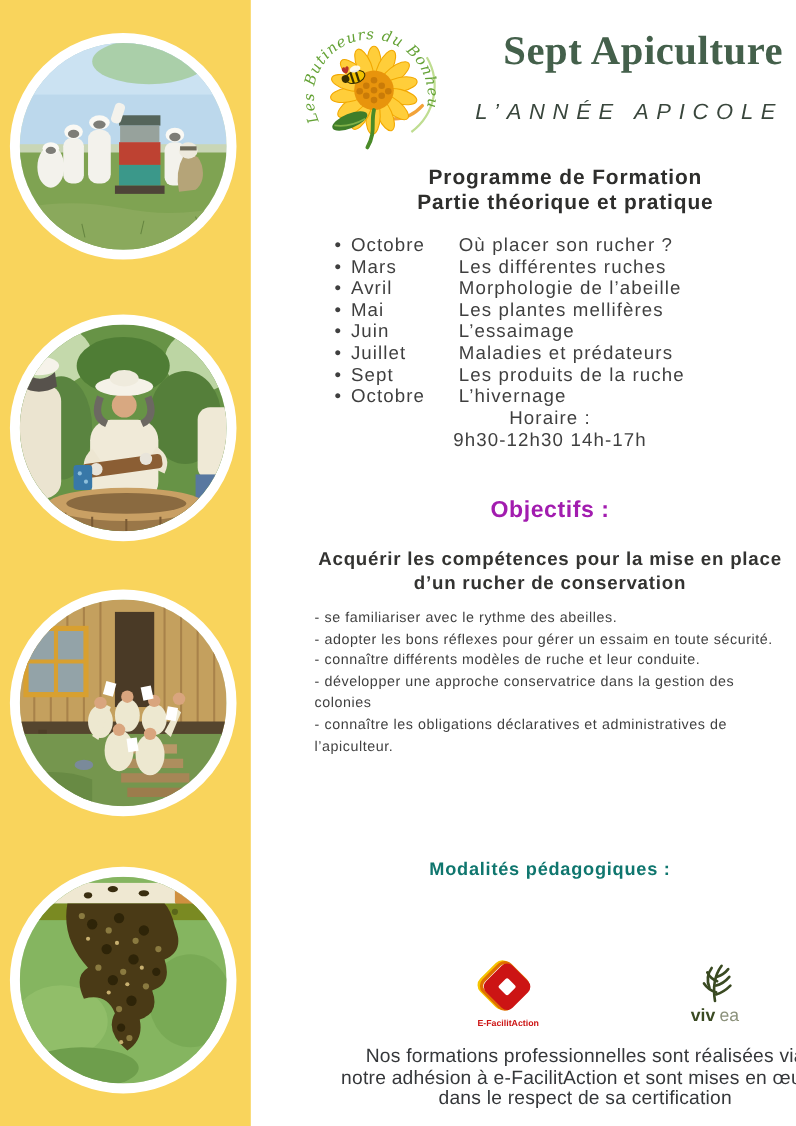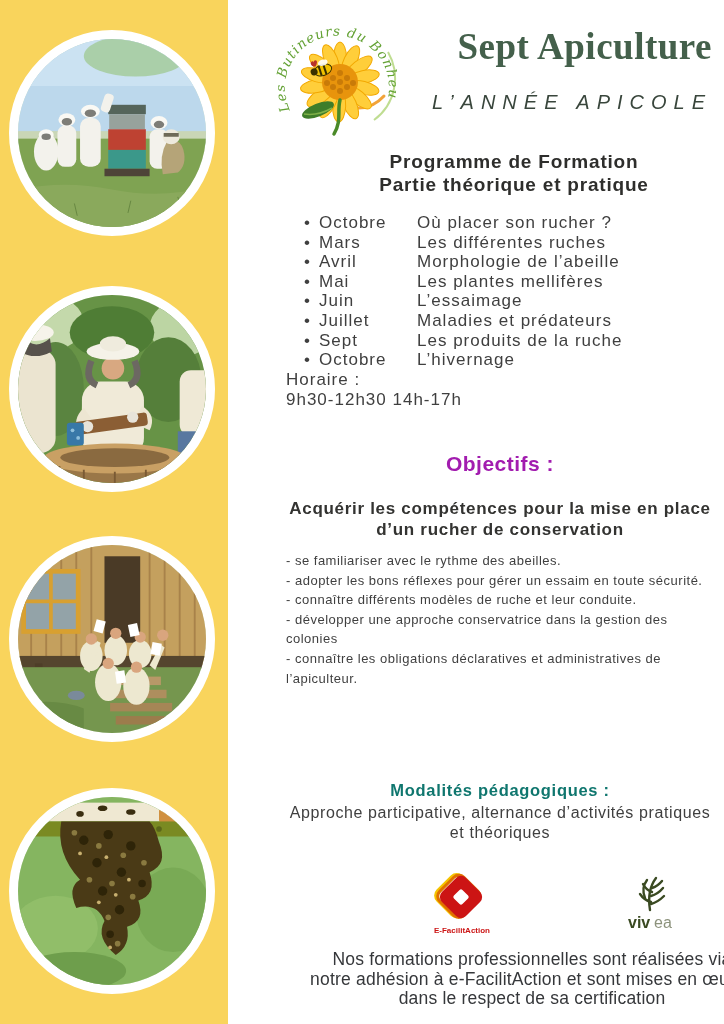--- a/index.html
+++ b/index.html
@@ -24,21 +24,21 @@
   
   .content{position:absolute;left:286px;top:0;width:428px;height:1024px;}
   .abs{position:absolute;left:0;width:100%;}
 
   .prog-heading{top:150px;text-align:center;font-weight:700;font-size:19px;
                 line-height:23px;color:#2e2e2c;letter-spacing:.8px;padding-left:14px;}
   .prog-list{top:213px;padding-left:18px;box-sizing:border-box;}
   .prog-row{display:flex;font-size:17px;line-height:19.6px;letter-spacing:1px;color:#3f3f3f;}
   .prog-row .dot{width:15px;}
   .prog-row .month{width:98px;}
-  .horaire{top:370px;text-align:left;font-size:17px;line-height:20px;letter-spacing:1px;}
+  .horaire{top:370px;text-align:center;font-size:17px;line-height:20px;letter-spacing:1px;}
 
   .obj-heading{top:452px;text-align:center;font-weight:700;font-size:21px;color:#a21caf;letter-spacing:.5px;}
   .obj-sub{top:498px;text-align:center;font-weight:700;font-size:17px;line-height:21px;
            color:#333331;letter-spacing:.7px;}
   .obj-list{top:551px;font-size:13px;line-height:19.6px;letter-spacing:.5px;color:#3f3f3f;}
 
   .moda-heading{top:781px;text-align:center;font-weight:700;font-size:16.5px;
                 color:#0f766e;letter-spacing:.7px;}
   .moda-text{top:803px;text-align:center;font-size:16px;line-height:20px;letter-spacing:.6px;}
 
@@ -401,21 +401,20 @@
 
     <div class="abs obj-list">
       <div>- se familiariser avec le rythme des abeilles.</div>
       <div>- adopter les bons réflexes pour gérer un essaim en toute sécurité.</div>
       <div>- connaître différents modèles de ruche et leur conduite.</div>
       <div>- développer une approche conservatrice dans la gestion des colonies</div>
       <div>- connaître les obligations déclaratives et administratives de l’apiculteur.</div>
     </div>
 
     <div class="abs moda-heading">Modalités pédagogiques :</div>
-    <div class="abs moda-text">Approche participative, alternance d’activités pratiques et théoriques</div>
   </div>
 
   <div class="efa-logo">
     <svg viewBox="0 0 78 68">
       <g transform="translate(37,27)">
         <rect x="-17" y="-17" width="34" height="34" rx="7" fill="none" stroke="#F5C400" stroke-width="3" transform="rotate(45) translate(-4,2)"></rect>
         <rect x="-17" y="-17" width="34" height="34" rx="7" fill="none" stroke="#E07000" stroke-width="3" transform="rotate(45) translate(-2,1)"></rect>
         <rect x="-17" y="-17" width="34" height="34" rx="7" fill="#CC1414" transform="rotate(45)"></rect>
         <rect x="-6" y="-6" width="12" height="12" rx="2" fill="#FFFFFF" transform="rotate(45)"></rect>
       </g>

